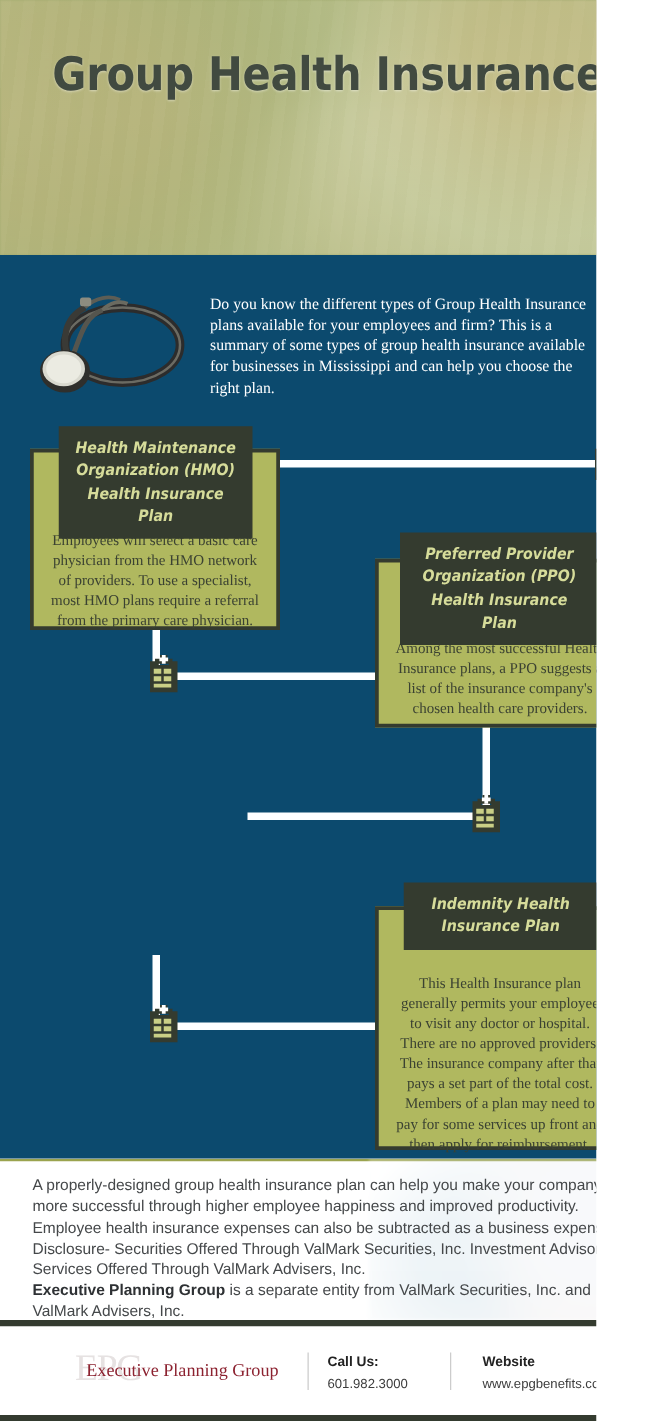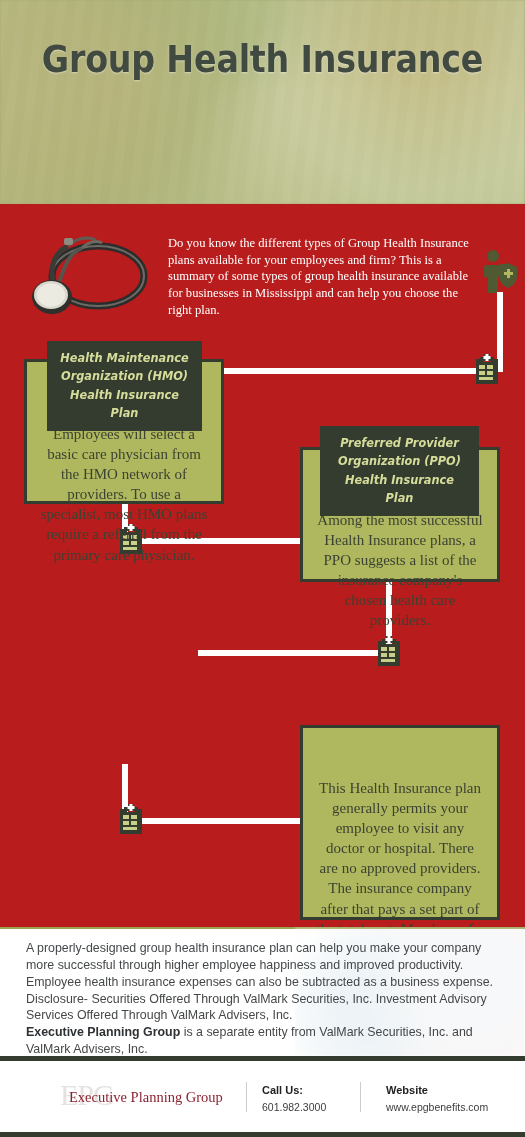--- a/index.html
+++ b/index.html
@@ -1,17 +1,17 @@
 <!DOCTYPE html>
 <html><head>
 <meta charset="utf-8">
 <style>
   html,body{margin:0;padding:0;background:#ffffff;}
   body{width:525px;height:1137px;overflow:hidden;font-family:"Liberation Serif",serif;}
-  #page{position:relative;width:525px;height:1137px;background:#fff;overflow:hidden;}
+  #page{position:relative;width:477px;height:1137px;background:#fff;overflow:hidden;}
 
   
   .header{position:absolute;left:0;top:0;width:525px;height:204px;overflow:hidden;background:#9aa37a;}
   .hdr-photo{position:absolute;inset:0;
     background:
       radial-gradient(circle at 81% 18%, rgba(228,206,178,.95) 0 10%, rgba(214,188,156,.0) 34%),
       radial-gradient(circle at 86% 58%, rgba(246,244,240,.95) 0 22%, rgba(246,244,240,0) 46%),
       radial-gradient(circle at 62% 82%, rgba(238,228,214,.8) 0 14%, rgba(238,228,214,0) 38%),
       radial-gradient(circle at 8% 45%, rgba(206,186,152,.75) 0 16%, rgba(206,186,152,0) 44%),
       radial-gradient(circle at 30% 26%, rgba(176,186,150,.7) 0 14%, rgba(176,186,150,0) 40%),
@@ -21,21 +21,21 @@
     background:
       linear-gradient(180deg, rgba(160,170,120,.25) 0%, rgba(150,162,104,.10) 45%, rgba(150,162,104,.28) 100%),
       repeating-linear-gradient(97deg, rgba(255,255,255,.05) 0 9px, rgba(140,150,110,.05) 9px 19px);}
   .hdr-tint{position:absolute;inset:0;background:rgba(167,177,93,.42);}
   .hdr-title{position:absolute;left:0;right:0;top:34px;text-align:center;
     font-family:"DejaVu Sans Condensed","Liberation Sans",sans-serif;
     font-weight:bold;font-size:37px;line-height:1.42;letter-spacing:-.2px;
     color:#414a40;text-shadow:0 1px 2px rgba(255,255,255,.45);padding:0 18px;}
 
   
-  .olive{position:absolute;left:0;top:204px;width:525px;height:723px;background:#b91c1c;}
+  .olive{position:absolute;left:0;top:204px;width:525px;height:723px;background:#0c4a6e;}
 
   .intro{position:absolute;left:168px;top:31px;width:315px;color:#ffffff;
     font-family:"Liberation Serif",serif;font-size:12.6px;line-height:1.33;}
 
   
   .stetho{position:absolute;left:18px;top:20px;width:135px;height:98px;}
   .stetho svg{display:block;width:135px;height:98px;}
 
   
   .person-ico{position:absolute;left:482px;top:45px;width:36px;height:46px;}
@@ -48,21 +48,21 @@
   .clip{position:absolute;width:26px;height:30px;}
   .clip svg{display:block;}
 
   
   .card{position:absolute;box-sizing:border-box;border:3px solid #343b2f;background:#b0b85f;}
   .card-hd{position:absolute;box-sizing:border-box;background:#343b2f;
     font-family:"DejaVu Sans Condensed","Liberation Sans",sans-serif;font-weight:bold;
     color:#d6dc9a;text-align:center;font-size:12.6px;line-height:1.45;
     padding:8px 10px 9px;font-style:italic;}
   .card-bd{position:absolute;box-sizing:border-box;color:#3b4232;text-align:center;
-    font-family:"Liberation Serif",serif;font-size:15px;line-height:1.34;padding:0 12px;}
+    font-family:"Liberation Serif",serif;font-size:12px;line-height:1.34;padding:0 12px;}
 
   
   .disc{position:absolute;left:0;top:927px;width:525px;height:129px;background:#ffffff;overflow:hidden;}
   .disc-photo{position:absolute;right:0;top:0;width:230px;height:129px;opacity:.30;
     background:
       radial-gradient(circle at 78% 40%, rgba(232,236,240,.95) 0 26%, rgba(232,236,240,0) 58%),
       radial-gradient(circle at 32% 62%, rgba(190,214,226,.85) 0 18%, rgba(190,214,226,0) 52%),
       radial-gradient(circle at 92% 78%, rgba(240,226,224,.9) 0 30%, rgba(240,226,224,0) 62%),
       linear-gradient(105deg,#ffffff 0%,#eef3f6 30%,#dfe8ee 58%,#f3efee 100%);
     filter:blur(1.2px);}
@@ -200,20 +200,21 @@
 
     <div class="card" style="left:300px;top:243px;width:200px;height:135px;">
       <div class="card-bd" style="left:0;top:60px;width:194px;">Among the most successful Health Insurance plans, a PPO suggests a list of the insurance company's chosen health care providers.</div>
     </div>
     <div class="card-hd" style="left:320px;top:222px;width:159px;text-align:center;">Preferred Provider Organization (PPO) Health Insurance Plan</div>
 
 
     <div class="card" style="left:300px;top:521px;width:200px;height:195px;">
       <div class="card-bd" style="left:0;top:50px;width:194px;text-align:center;">This Health Insurance plan generally permits your employee to visit any doctor or hospital. There are no approved providers. The insurance company after that pays a set part of the total cost. Members of a plan may need to pay for some services up front and then apply for reimbursement.</div>
     </div>
+    <div class="card-hd" style="left:323px;top:502px;width:155px;">Indemnity Health Insurance Plan</div>
 
   </div>
 
   <div class="disc">
     <div class="disc-rule"></div>
     <div class="disc-photo"></div>
     <div class="disc-txt">
       <div>A properly-designed group health insurance plan can help you make your company more successful through higher employee happiness and improved productivity. Employee health insurance expenses can also be subtracted as a business expense.</div>
       <div>Disclosure- Securities Offered Through ValMark Securities, Inc. Investment Advisory Services Offered Through ValMark Advisers, Inc.</div>
       <div><b>Executive Planning Group</b><span> is a separate entity from ValMark Securities, Inc. and ValMark Advisers, Inc.</span></div>

